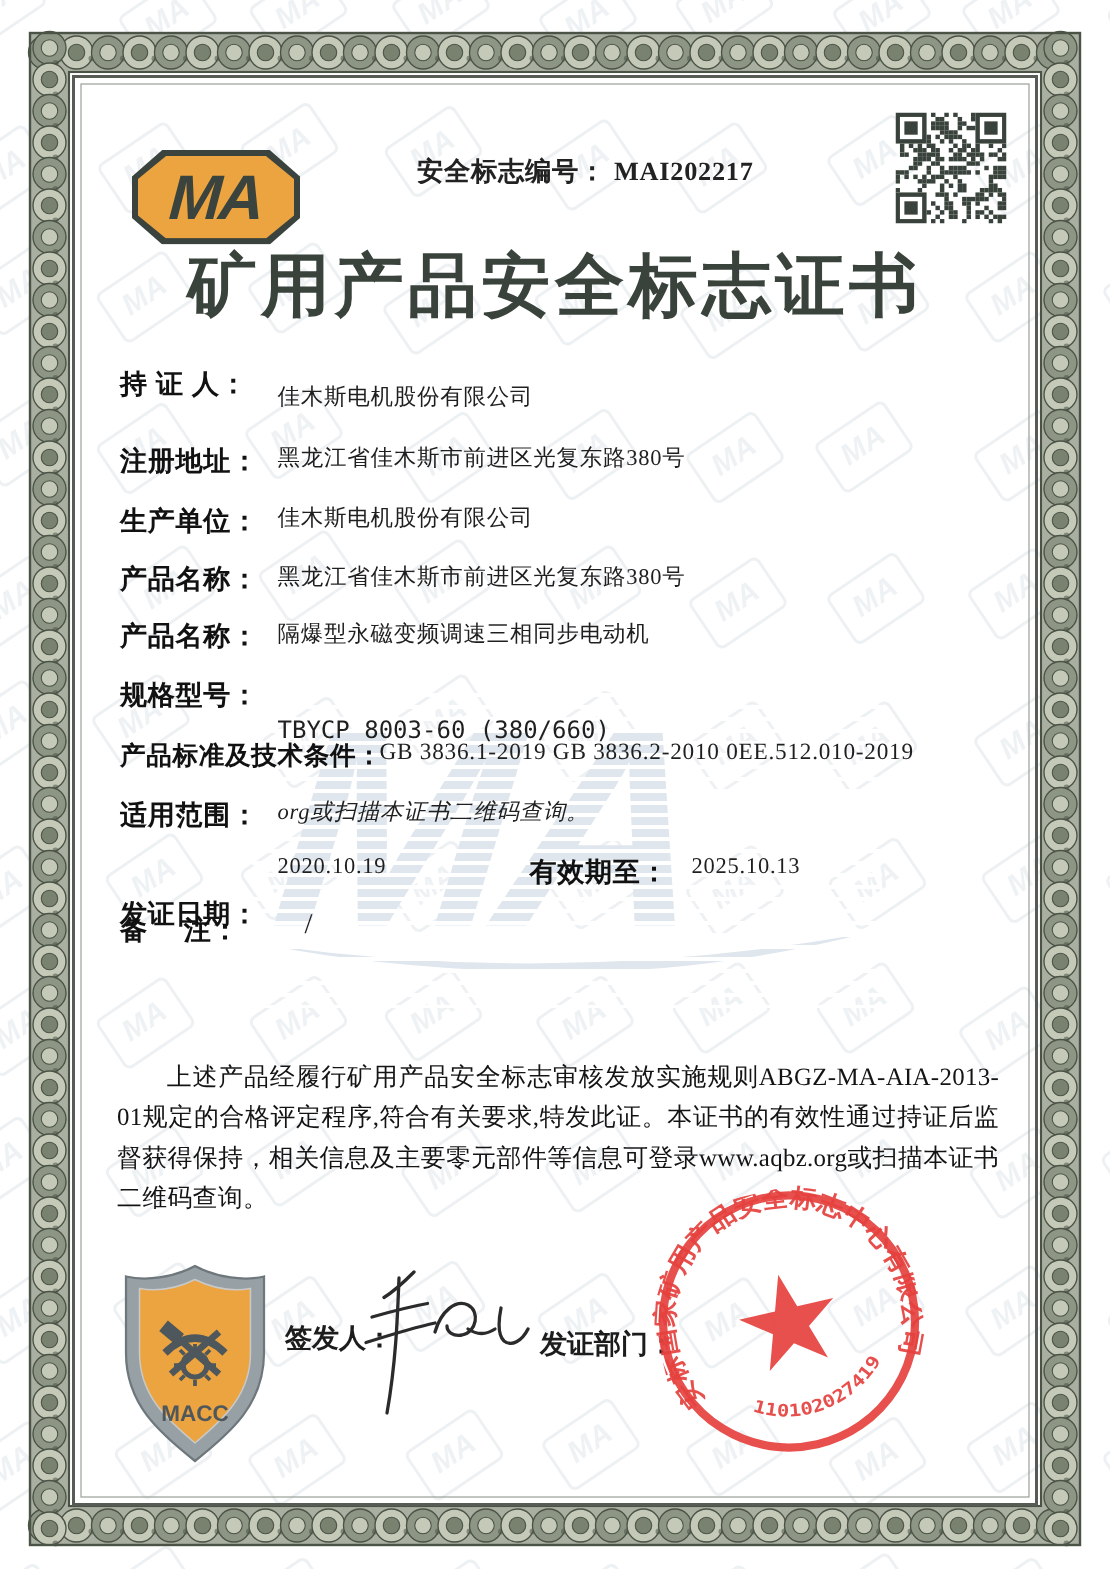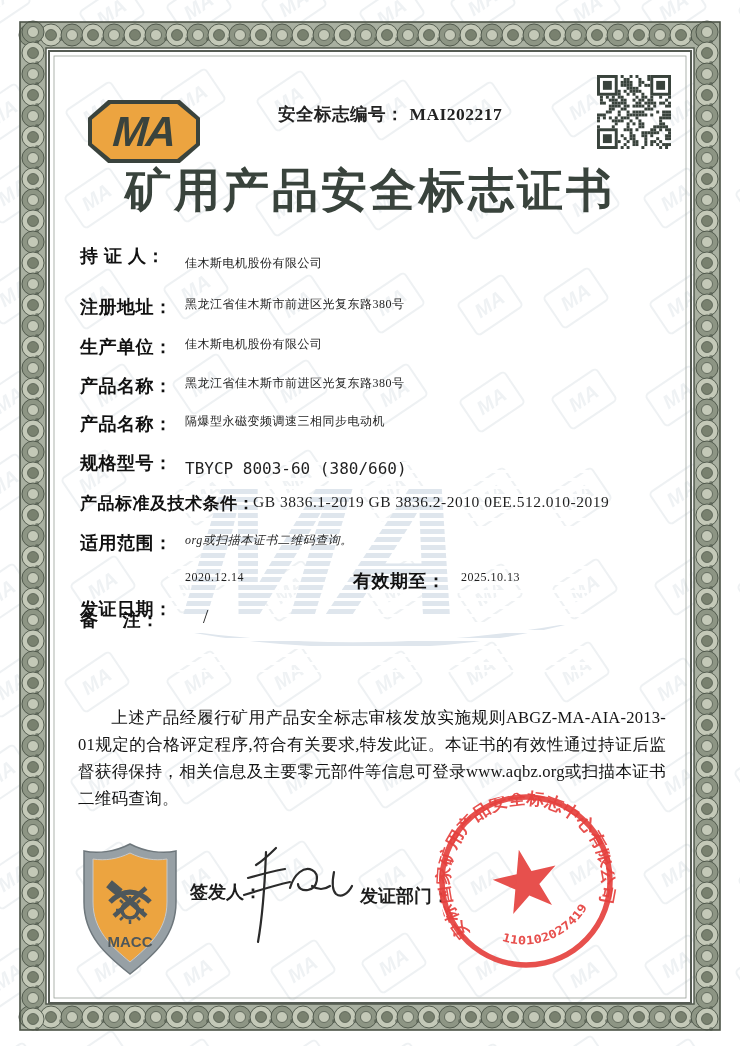--- a/index.html
+++ b/index.html
@@ -27,21 +27,21 @@
         display:flex;align-items:center;justify-content:center;}
   #ma-badge .ltr{font-weight:bold;font-style:italic;font-size:42px;letter-spacing:-2px;
         color:#3a433d;transform:skewX(-4deg);line-height:1;}
   #cert-no{left:278px;top:102px;font-size:17.5px;font-weight:bold;color:#222;letter-spacing:.5px;}
   #cert-no .val{font-weight:bold;font-family:"Liberation Serif",serif;letter-spacing:.5px;}
   #qr{left:597px;top:75px;width:74px;height:74px;}
   #title{left:70px;top:160px;width:600px;text-align:center;font-size:46px;font-weight:bold;
         color:#39433c;letter-spacing:3px;font-family:"Liberation Serif",serif;}
   
   .row-label{font-size:18px;font-weight:bold;color:#111;white-space:nowrap;letter-spacing:.5px;}
-  .row-value{font-size:12px;color:#1f1f1f;white-space:nowrap;
+  .row-value{font-size:15px;color:#1f1f1f;white-space:nowrap;
         font-family:"Liberation Serif",serif;letter-spacing:.5px;}
   .mono{font-family:"DejaVu Sans Mono",monospace;font-size:16px;letter-spacing:0;}
   
   #statement{left:78px;top:704px;width:588px;font-size:16.6px;line-height:27px;
         text-indent:2em;color:#141414;font-family:"Liberation Serif",serif;
         text-align:justify;letter-spacing:.2px;}
   
   #signer-label{left:190px;top:880px;font-size:18px;font-weight:bold;}
   #dept-label{left:360px;top:884px;font-size:18px;font-weight:bold;}
   #sig{left:238px;top:838px;}
@@ -908,30 +908,30 @@
 <div class="content abs row-label" style="left:80px;top:335px">生产单位：</div>
 <div class="content abs row-value" style="left:185px;top:336px">佳木斯电机股份有限公司</div>
 
 <div class="content abs row-label" style="left:80px;top:374px">产品名称：</div>
 <div class="content abs row-value" style="left:185px;top:375px">黑龙江省佳木斯市前进区光复东路380号</div>
 
 <div class="content abs row-label" style="left:80px;top:412px">产品名称：</div>
 <div class="content abs row-value" style="left:185px;top:413px">隔爆型永磁变频调速三相同步电动机</div>
 
 <div class="content abs row-label" style="left:80px;top:451px">规格型号：</div>
-<div class="content abs row-value mono" style="left:185px;top:459px">TBYCP 8003-60 (380/660)</div>
+<div class="content abs row-value mono" style="left:185px;top:477px">TBYCP 8003-60 (380/660)</div>
 
 <div class="content abs row-label" style="left:80px;top:492px;font-size:17px">产品标准及技术条件：</div>
 <div class="content abs row-value" style="left:253px;top:493px;font-size:15.5px">GB 3836.1-2019 GB 3836.2-2010 0EE.512.010-2019</div>
 
 <div class="content abs row-label" style="left:80px;top:531px">适用范围：</div>
 <div class="content abs row-value" style="left:185px;top:532px;font-style:italic">org或扫描本证书二维码查询。</div>
 
 <div class="content abs row-label" style="left:80px;top:597px">发证日期：</div>
-<div class="content abs row-value" style="left:185px;top:570px">2020.12.14</div>
+<div class="content abs row-value" style="left:185px;top:570px">2020.10.19</div>
 <div class="content abs row-label" style="left:353px;top:569px">有效期至：</div>
 <div class="content abs row-value" style="left:461px;top:570px">2025.10.13</div>
 
 <div class="content abs row-label" style="left:80px;top:608px">备　 注：</div>
 <div class="content abs row-value" style="left:203px;top:606px;font-size:19px">/</div>
 
 <div class="content abs" id="statement">上述产品经履行矿用产品安全标志审核发放实施规则ABGZ-MA-AIA-2013-01规定的合格评定程序,符合有关要求,特发此证。本证书的有效性通过持证后监督获得保持，相关信息及主要零元部件等信息可登录www.aqbz.org或扫描本证书二维码查询。</div>
 
 <svg class="content abs" id="macc" width="100" height="136" viewBox="0 0 100 136">
   <path d="M50 2 C 65 10 83 12 96 9 L96 60 C96 94 74 113 50 132 C26 113 4 94 4 60 L4 9 C 17 12 35 10 50 2 Z" fill="#97a0a5" stroke="#6e777c" stroke-width="1.5"></path>

